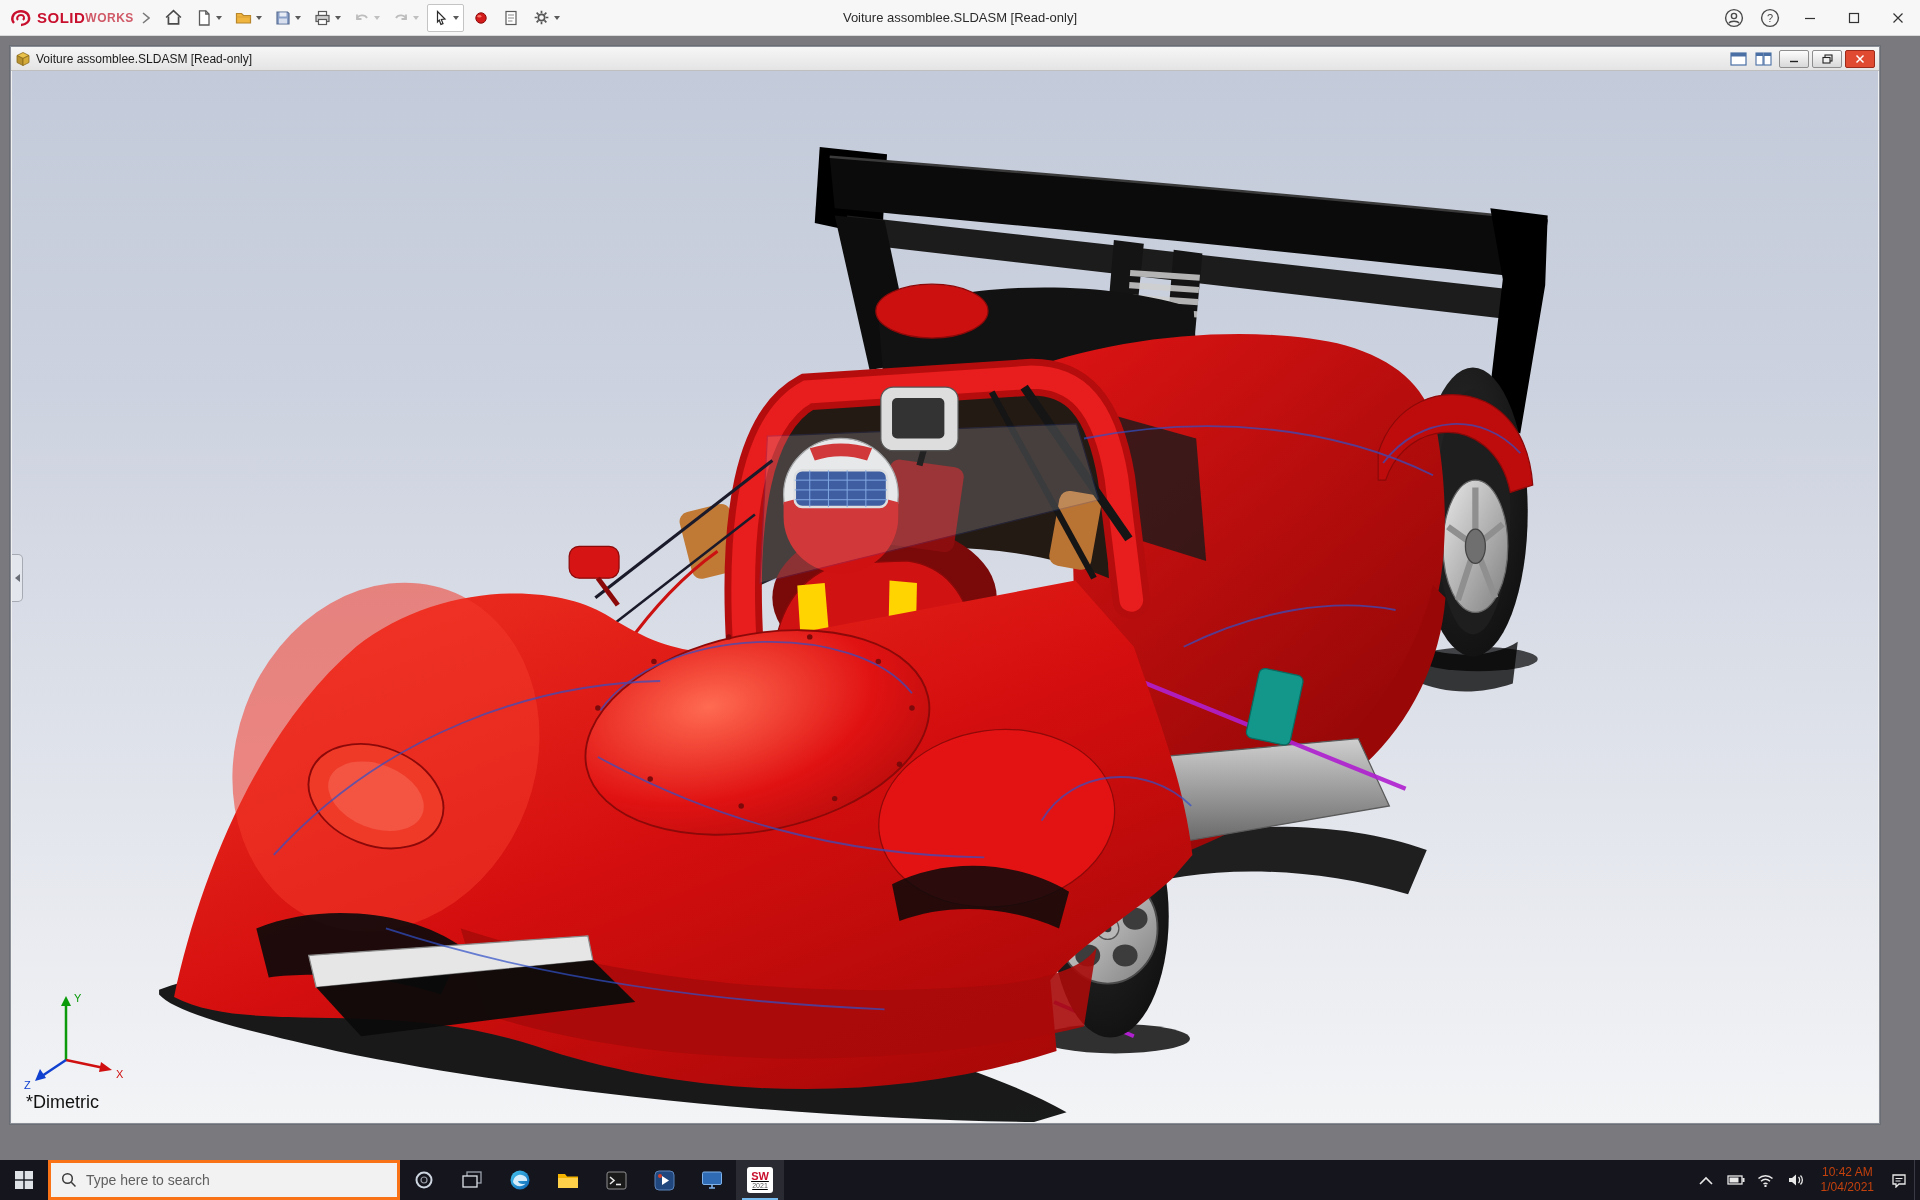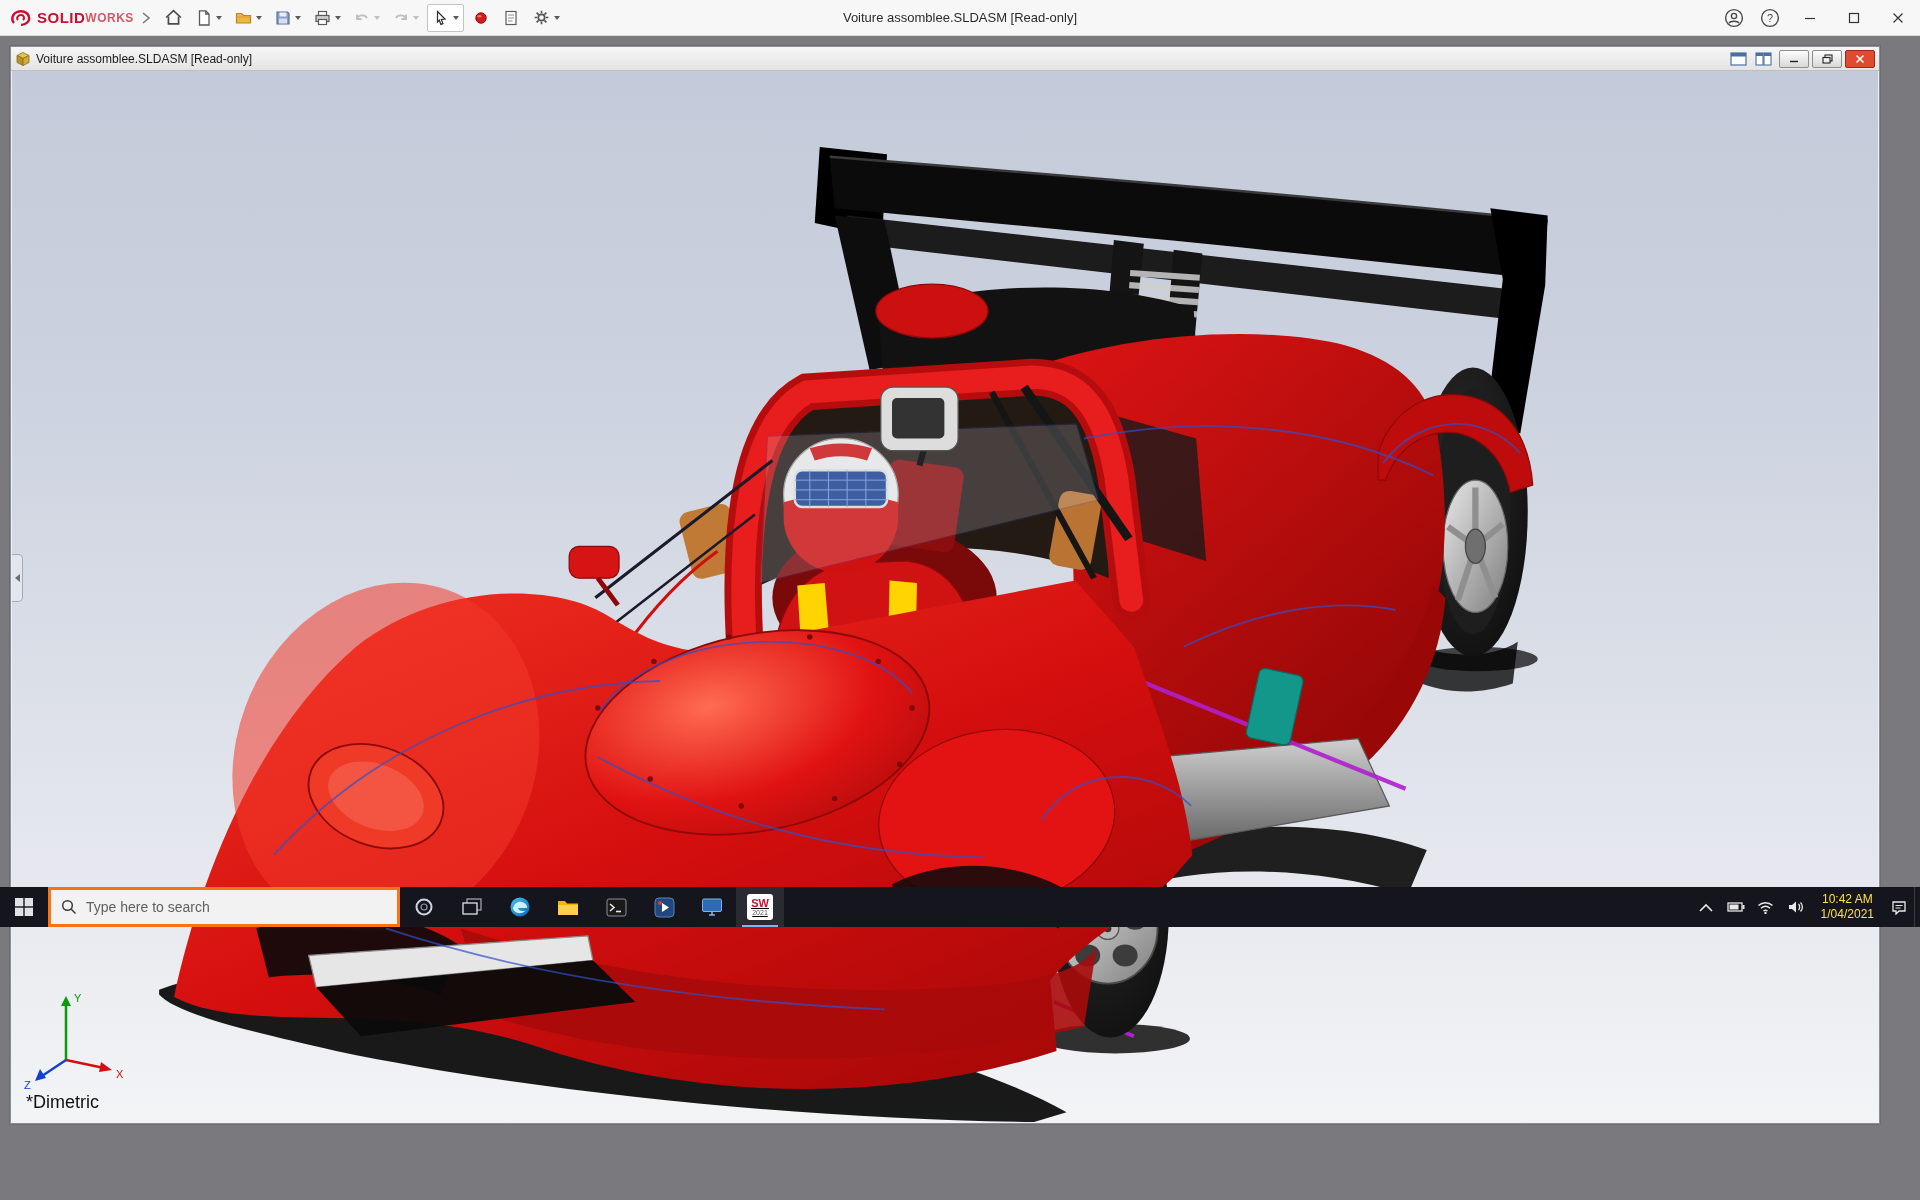--- a/index.html
+++ b/index.html
@@ -1,18 +1,18 @@
 <!DOCTYPE html>
 <html><head>
 <meta charset="utf-8">
 <style>
   * { box-sizing: border-box; margin: 0; padding: 0; }
   html,body { width:1920px; height:1200px; overflow:hidden; font-family:"Liberation Sans", sans-serif; }
   body { background:#7a7a7e; }
-  .screen { position:relative; width:1920px; height:927px; }
+  .screen { position:relative; width:1920px; height:1200px; }
 
   
   .titlebar { position:absolute; top:0; left:0; width:1920px; height:36px;
     background:#f7f7f7; border-bottom:1px solid #d9d9d9; display:flex; align-items:center; z-index:30; }
   .brand { display:flex; align-items:center; padding:0 6px 0 10px; }
   .brand .b1 { color:#c8102e; font-weight:bold; font-size:15px; letter-spacing:.5px; margin-left:5px;}
   .brand .b2 { color:#d05a68; font-weight:bold; font-size:12px; letter-spacing:.5px;}
   .flyout { margin:0 10px 0 2px; }
   .tb { display:flex; align-items:center; gap:4px; }
   .tbtn { display:flex; align-items:center; height:28px; padding:0 4px; border-radius:3px; }
@@ -50,21 +50,21 @@
   
   .taskbar { position:absolute; left:0; bottom:0; width:1920px; height:40px; background:#15151e;
     display:flex; align-items:center; z-index:40; }
   .tslot { width:48px; height:40px; display:flex; align-items:center; justify-content:center; position:relative; }
   .tslot.active { background:rgba(255,255,255,.09); }
   .tslot.active::after { content:""; position:absolute; bottom:0; left:6px; right:6px; height:2px; background:#76b9ed; }
   .searchbox { width:352px; height:40px; background:#f2f2f2; border:3px solid #f97316; display:flex; align-items:center; padding:0 10px; }
   .searchbox span { color:#5f5f5f; font-size:14px; margin-left:9px; }
   .tray { margin-left:auto; display:flex; align-items:center; height:40px; }
   .trayslot { width:30px; height:40px; display:flex; align-items:center; justify-content:center; }
-  .clock { padding:0 10px; color:#fde047; font-size:12px; line-height:15px; text-align:center; }
+  .clock { padding:0 10px; color:#c2410c; font-size:12px; line-height:15px; text-align:center; }
   .showdesk { width:6px; height:40px; border-left:1px solid #3a3a44; }
   .swbadge { width:26px; height:26px; background:#fff; border-radius:3px; display:flex; flex-direction:column;
     align-items:center; justify-content:center; line-height:1;text-decoration:underline; }
   .swbadge .l1 { color:#c8102e; font-weight:bold; font-size:11px; }
   .swbadge .l2 { color:#555; font-size:7px; }
 </style>
 </head>
 <body>
 
 <div class="screen">

